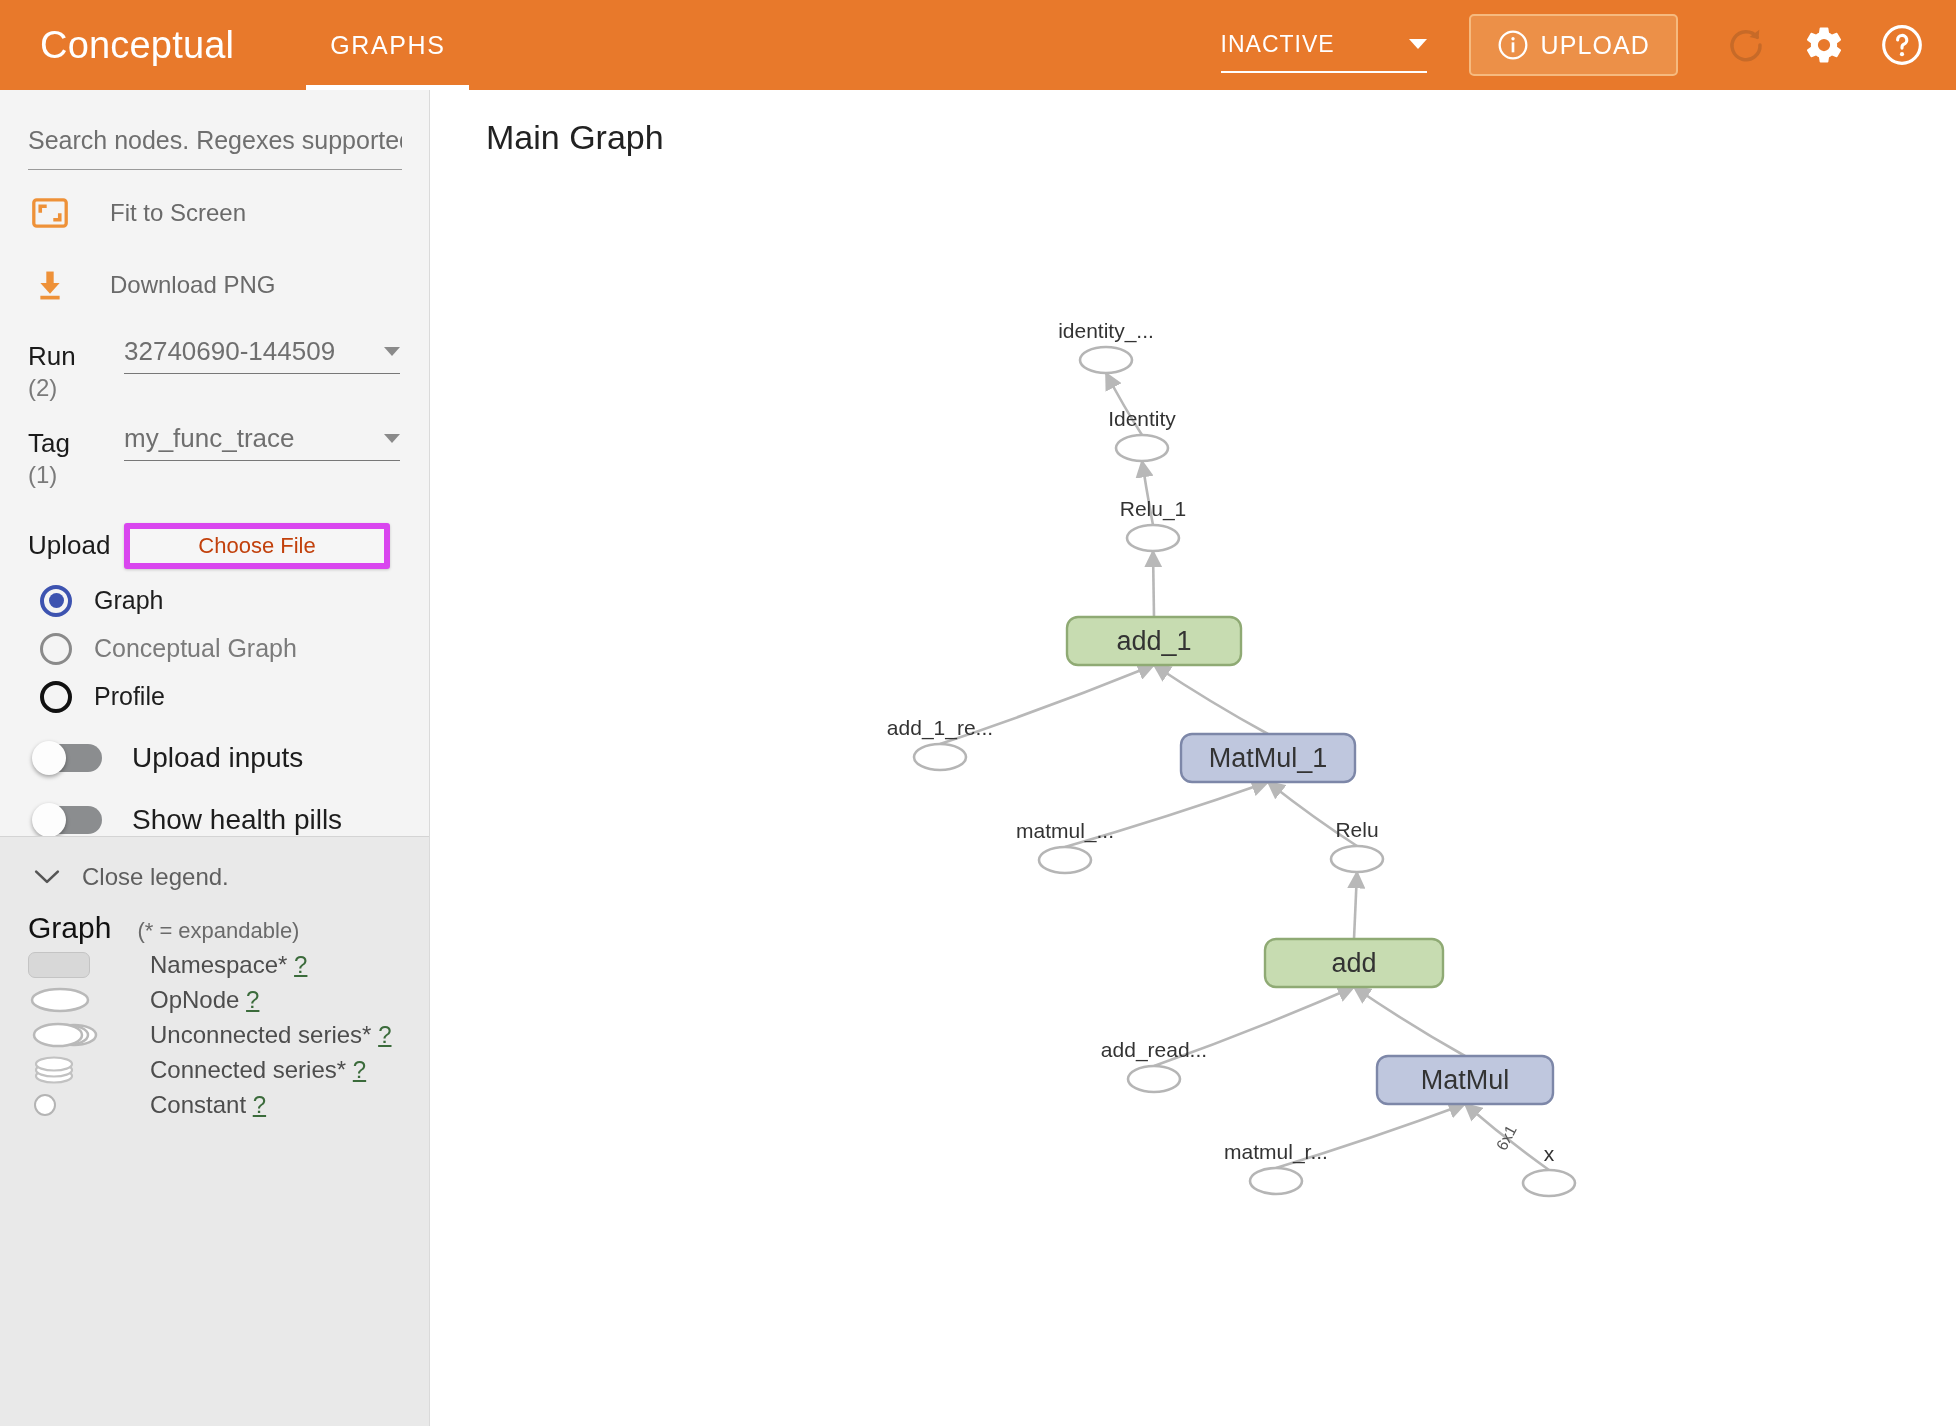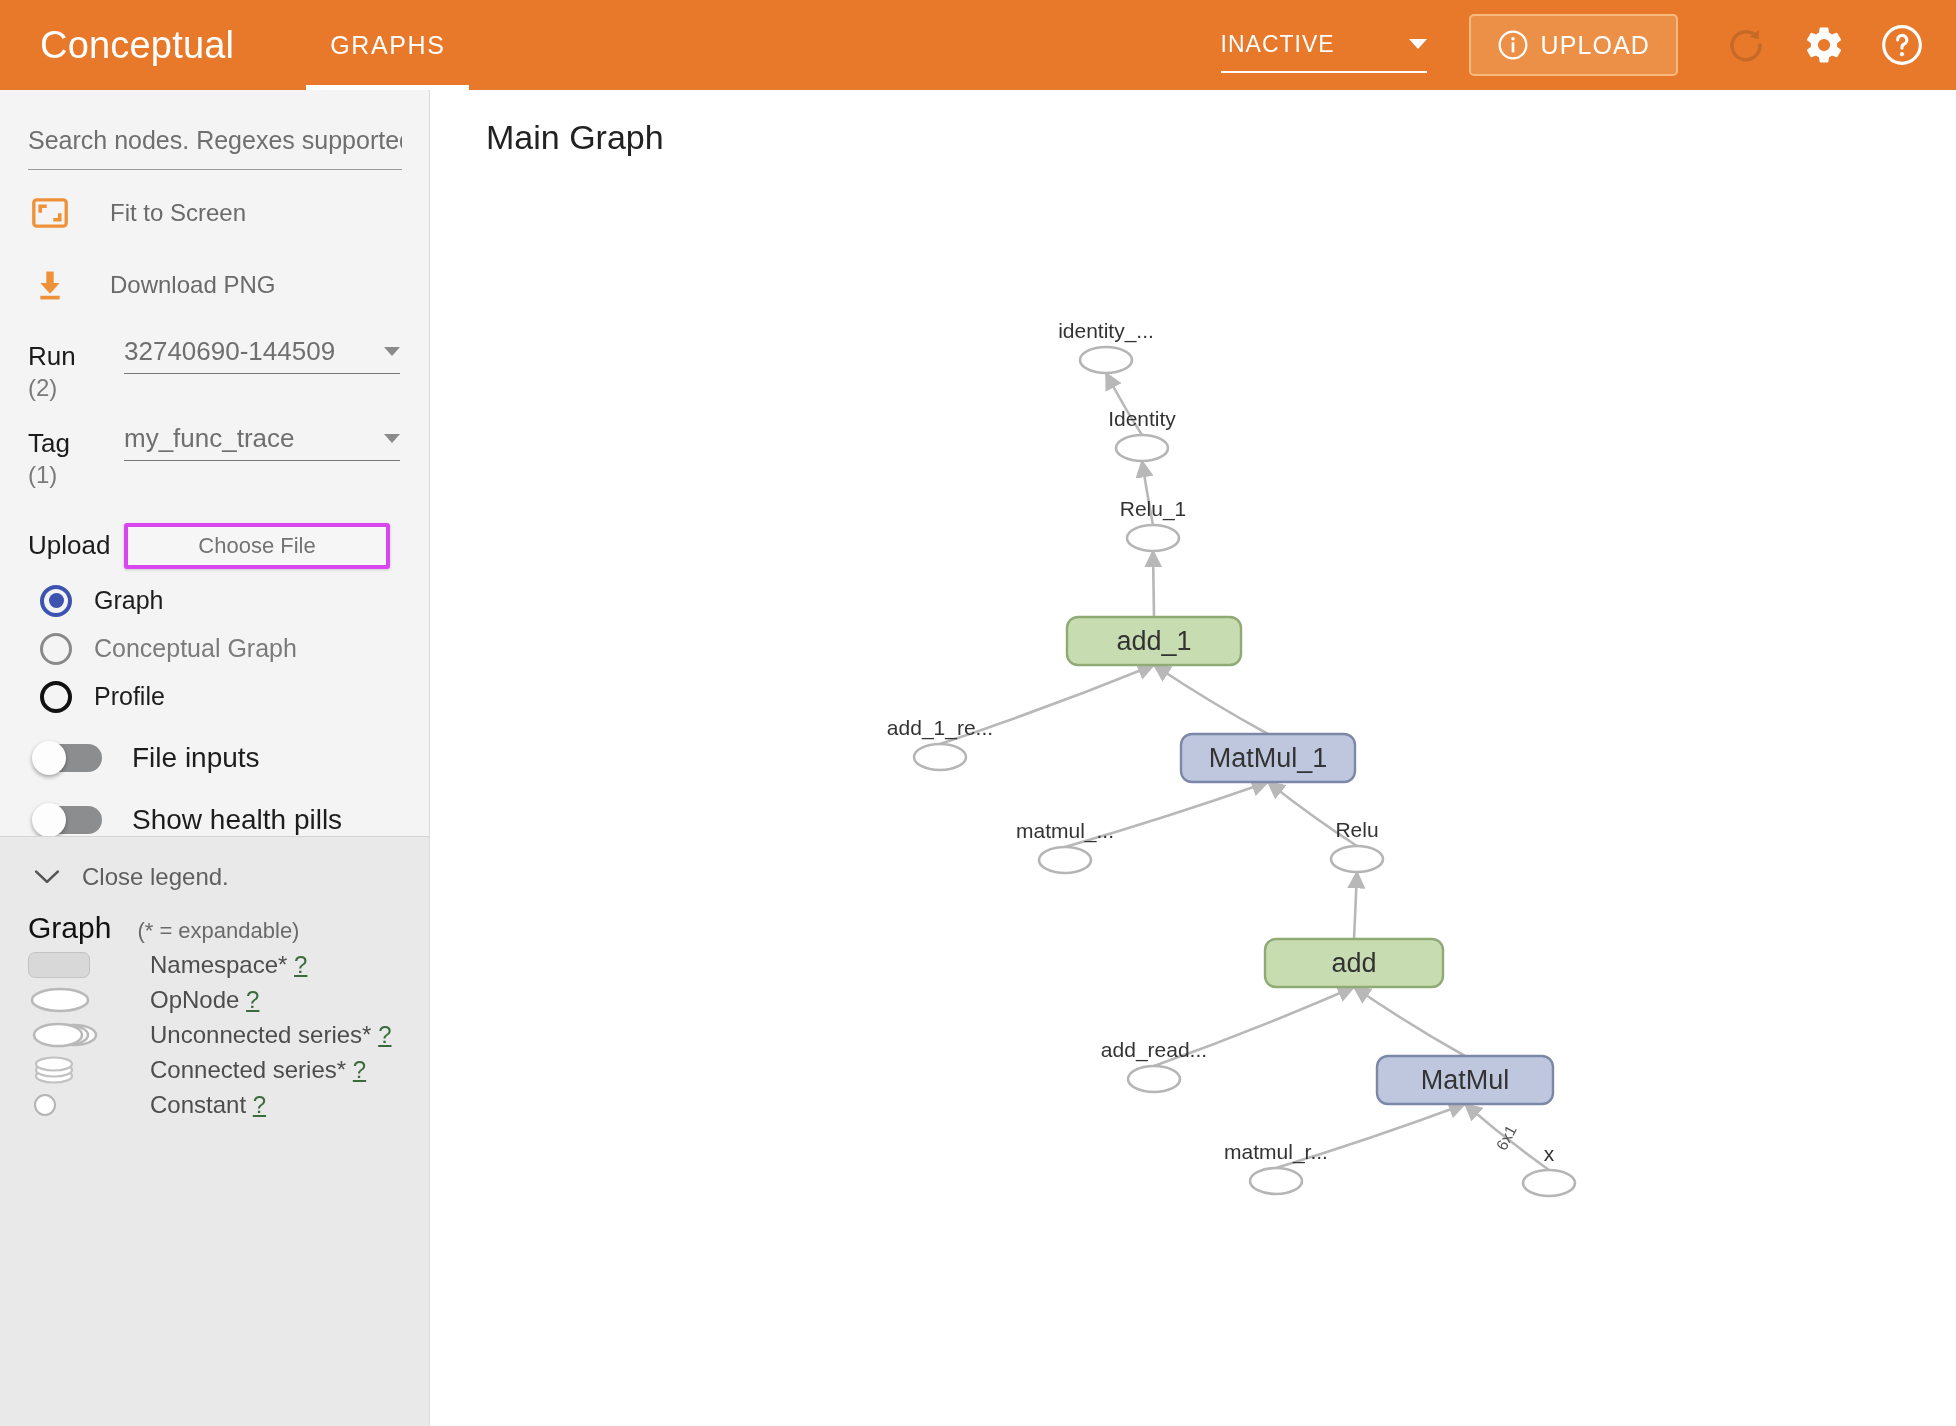--- a/index.html
+++ b/index.html
@@ -147,25 +147,25 @@
   }
 
   #upload-row {
     display: flex; align-items: center;
     margin: 34px 0 0 28px;
   }
   #upload-row .field-label { padding-top: 0; width: 96px; }
   #choose-file {
     width: 266px; height: 46px;
     background: #f6f6f6;
-    border: 4px solid #d946ef;
+    border: 6px solid #d946ef;
     border-radius: 3px;
     box-shadow: 0 1px 3px rgba(0,0,0,.18);
     display: flex; align-items: center; justify-content: center;
-    font-size: 22px; color: #737373;
+    font-size: 22px; color: #c2410c;
     cursor: pointer;
   }
 
   .radio-row {
     display: flex; align-items: center;
     margin: 16px 0 0 40px;
     cursor: pointer;
   }
   .radio {
     width: 32px; height: 32px; border-radius: 50%;
@@ -388,21 +388,21 @@
     <div class="radio-row">
       <span class="radio strong"></span>
       <span class="rlbl dark">Profile</span>
     </div>
 
     <div class="toggle-row">
       <span class="toggle">
         <span class="track"></span>
           <span class="knob"></span>
       </span>
-      <span class="tlbl">File inputs</span>
+      <span class="tlbl">Upload inputs</span>
     </div>
 
     <div class="toggle-row">
       <span class="toggle">
         <span class="track"></span>
           <span class="knob"></span>
       </span>
       <span class="tlbl">Show health pills</span>
     </div>
 

